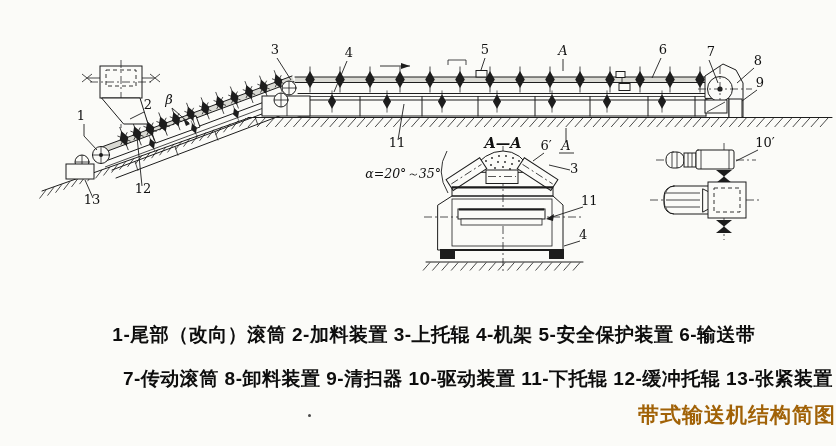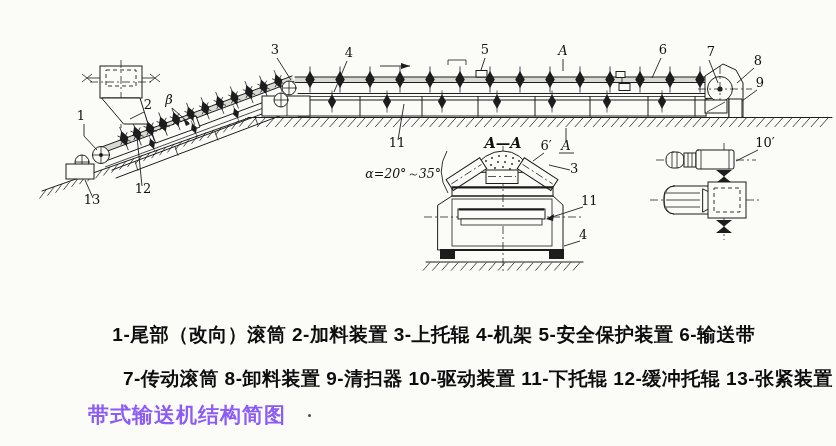--- a/index.html
+++ b/index.html
@@ -19,22 +19,22 @@
   .num{font:13px "DejaVu Serif",serif;}
   .it{font-style:italic;}
   .sec{font:italic 700 14.5px "DejaVu Serif",serif;}
   .ang{font:italic 12.5px "DejaVu Serif",serif;}
   .mid{text-anchor:middle;}
   .end{text-anchor:end;}
   .cap{position:absolute;left:0;width:836px;text-align:center;
        font-weight:700;font-size:19px;letter-spacing:.5px;color:#0d0d0d;margin:16px;}
   .cap1{top:306px;}
   .cap2{top:350px;padding-left:44px;}
-  .ttl{position:absolute;left:0;top:401px;width:836px;text-align:left;text-indent:88px;
-       font-weight:900;font-size:21px;letter-spacing:1px;color:#8b5cf6;margin:0;}
+  .ttl{position:absolute;left:0;top:401px;width:836px;text-align:right;text-indent:88px;
+       font-weight:900;font-size:21px;letter-spacing:1px;color:#a16207;margin:0;}
   .scan-dot{position:absolute;left:308px;top:414px;width:3px;height:3px;border-radius:50%;background:#4a4a4a;}
 </style>
 </head>
 <body>
 
 <div class="page">
 
 <svg id="diagram" width="836" height="300" viewBox="0 0 836 300">
 
   <g>

